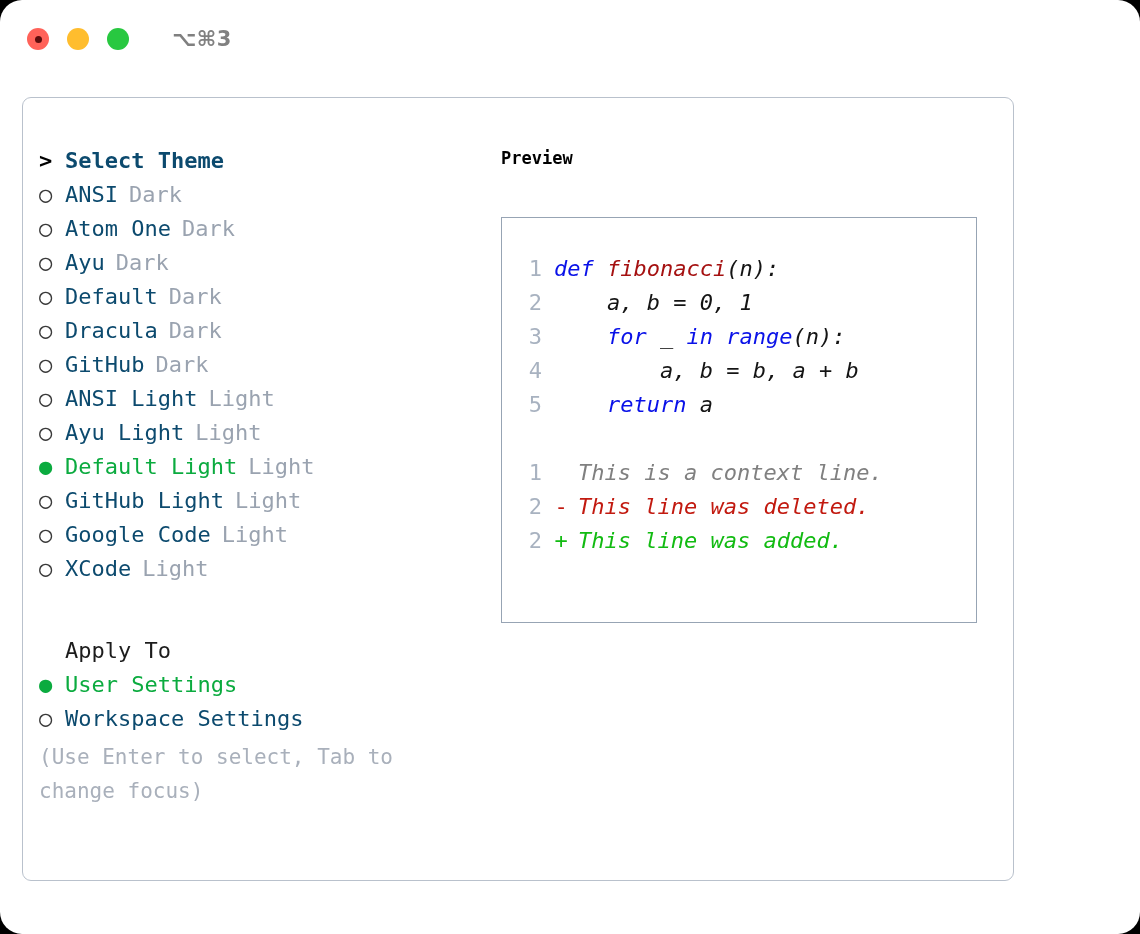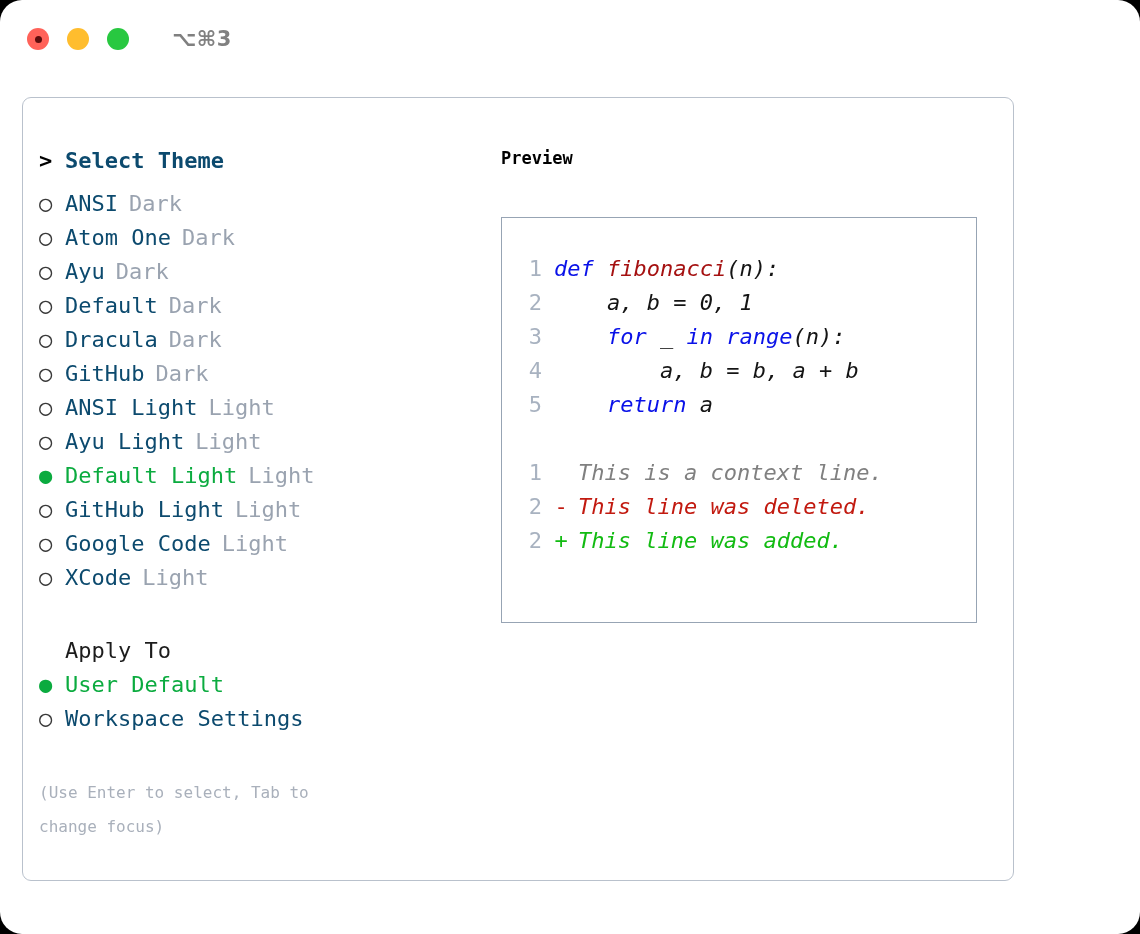--- a/index.html
+++ b/index.html
@@ -116,31 +116,29 @@
   .row-header .marker { color: #000000; }
 
   .bullet-empty { color: #3a3a3a; }
   .bullet-filled { color: #0bab3f; }
 
   .label { color: #0c4a6e; }
   .label.selected { color: #0bab3f; }
   .tag {
     color: #9aa3b0;
     margin-left: 11px;
-    margin-top: 9px;
   }
 
   #apply-section { margin-top: 48px; }
   .plain-row .marker { color: transparent; }
   .plain-row .label { color: #1c1c1c; }
 
   #hint {
-    margin-top: 36px;
     width: 412px;
-    font-size: 16px;
+    font-size: 21px;
     line-height: 34px;
     color: #a9b0bb;
     white-space: pre-wrap;
   }
 
   
   #right-col {
     position: absolute;
     left: 478px;
     top: 50px;
@@ -238,21 +236,21 @@
             <div class="list-row"><span class="marker bullet-empty">○</span><span class="label">Google Code</span><span class="tag">Light</span></div>
             <div class="list-row"><span class="marker bullet-empty">○</span><span class="label">XCode</span><span class="tag">Light</span></div>
           </div>
 
         <div id="apply-section">
           <div class="list-row plain-row">
             <span class="marker">○</span>
             <span class="label">Apply To</span>
           </div>
           <div id="apply-items">
-              <div class="list-row"><span class="marker bullet-filled">●</span><span class="label selected">User Default</span></div>
+              <div class="list-row"><span class="marker bullet-filled">●</span><span class="label selected">User Settings</span></div>
               <div class="list-row"><span class="marker bullet-empty">○</span><span class="label">Workspace Settings</span></div>
             </div>
         </div>
 
         <div id="hint">(Use Enter to select, Tab to
 change focus)</div>
       </div>
 
       <div id="right-col">
         <div id="preview-title">Preview</div>

